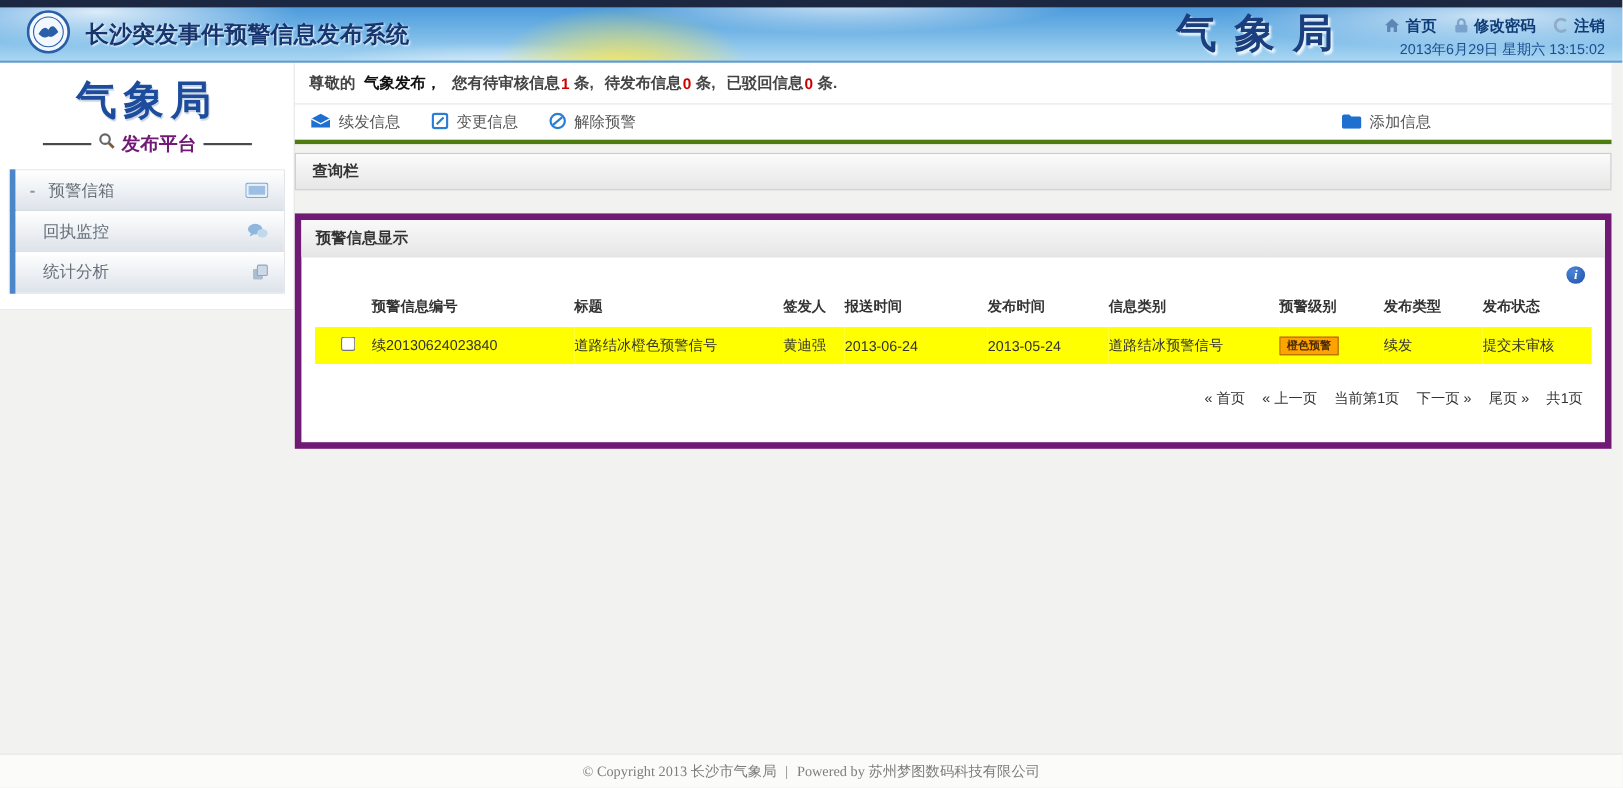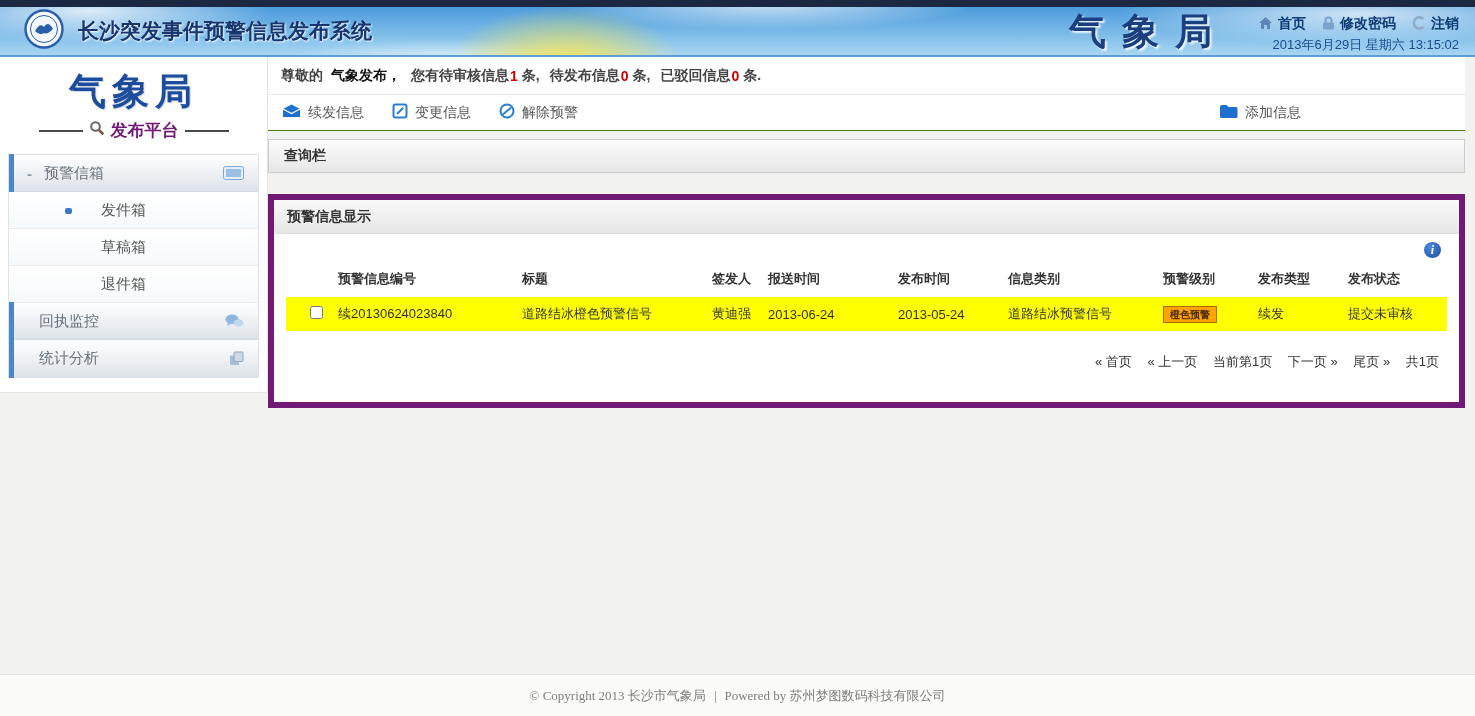--- a/index.html
+++ b/index.html
@@ -56,21 +56,21 @@
   .bullet { position:absolute; left:56px; top:16px; width:7px; height:6px; background:#3a7cc4; border-radius:2px; }
 
   
   .main { flex:1; padding-right:10px; min-width:0; }
   .greeting { height:37px; background:#fff; display:flex; align-items:center; padding-left:13px;
               font-size:14px; color:#444; font-weight:bold; }
   .greeting .uname { color:#111; margin-left:8px; }
   .greeting .seg { margin-left:10px; }
   .greeting .cnt { color:#cc0000; margin-left:1px; }
   .greeting .suf { margin-left:4px; }
-  .toolbar { height:37px; background:#fff; border-top:1px solid #e6e6e6; border-bottom:1px solid #4d7c0f;
+  .toolbar { height:37px; background:#fff; border-top:1px solid #e6e6e6; border-bottom:4px solid #4d7c0f;
              display:flex; padding:0 14px; gap:28px; }
   .tool { display:inline-flex; align-items:center; gap:7px; color:#555; font-size:14px; cursor:pointer; }
   .tb-spacer { flex:1; }
   .querybar { margin-top:8px; height:34px; border:1px solid #cccccc;
               background:linear-gradient(#fbfbfb,#e7e7e7); display:flex; align-items:center;
               padding-left:15px; font-weight:bold; color:#333; font-size:14px; cursor:pointer; }
   .panel { margin-top:21px; border:6px solid #701a75; background:#fff; }
   .panel-header { height:34px; background:linear-gradient(#f9f9f9,#e6e6e6); border-bottom:1px solid #dcdcdc;
                   display:flex; align-items:center; padding-left:13px; font-weight:bold; color:#333; font-size:14px; }
   .panel-body { position:relative; padding:4px 0 22px; min-height:168px; }
@@ -86,21 +86,21 @@
   .wtable .cb-cell { padding-left:24px; }
   .wtable input[type=checkbox] { width:13px; height:13px; cursor:pointer; }
   .badge { display:inline-block; background:#ffa300; border:1px solid #a96a00; color:#4a2a00;
            font-size:10px; font-weight:bold; padding:1px 6px; line-height:13px; }
 
   .pagination { text-align:right; padding:22px 20px 0; font-size:13px; color:#333; }
   .pagination span, .pagination a { margin-left:12px; text-decoration:none; color:#333; }
   .pagination a { cursor:pointer; }
 
   
-  .footer { position:absolute; left:0; right:0; bottom:0; height:42px; background:#fbfbfa;
+  .footer { position:absolute; left:0; right:0; bottom:0; height:31px; background:#fbfbfa;
             border-top:1px solid #e3e3e2; display:flex; align-items:center; justify-content:center;
             gap:8px; font-family:"Liberation Serif", serif; font-size:13px; color:#7d7d7d; }
 </style>
 </head>
 <body>
 
 <div class="page">
 
   <div class="topstrip"></div>
 
@@ -172,32 +172,20 @@
         <div class="menu-section">
           <span class="accent"></span>
           <span class="marker">-</span>
           <span class="lbl">预警信箱</span>
           <span class="ricon">
             <svg width="21" height="14" viewBox="0 0 21 14">
                 <rect x="0.5" y="0.5" width="20" height="13" rx="2" fill="#e7f0f9" stroke="#7aa7d6"></rect>
                 <rect x="3" y="3" width="15" height="8" fill="#9dbfe4"></rect>
               </svg>
           </span>
-        </div>
-        <div class="submenu">
-          <div class="sub-item">
-            <span class="bullet"></span>
-            <span class="lbl">发件箱</span>
-          </div>
-          <div class="sub-item">
-            <span class="lbl">草稿箱</span>
-          </div>
-          <div class="sub-item">
-            <span class="lbl">退件箱</span>
-          </div>
         </div>
         <div class="menu-section">
           <span class="accent"></span>
           <span class="lbl" style="margin-left:30px;">回执监控</span>
           <span class="ricon">
             <svg width="19" height="14" viewBox="0 0 19 14">
                 <ellipse cx="7" cy="5.3" rx="6.6" ry="4.8" fill="#8fb6dd"></ellipse>
                 <path d="M3 9 L2 12 L6 10 Z" fill="#8fb6dd"></path>
                 <ellipse cx="13.5" cy="9" rx="4.8" ry="3.8" fill="#c2d8ec"></ellipse>
               </svg>

